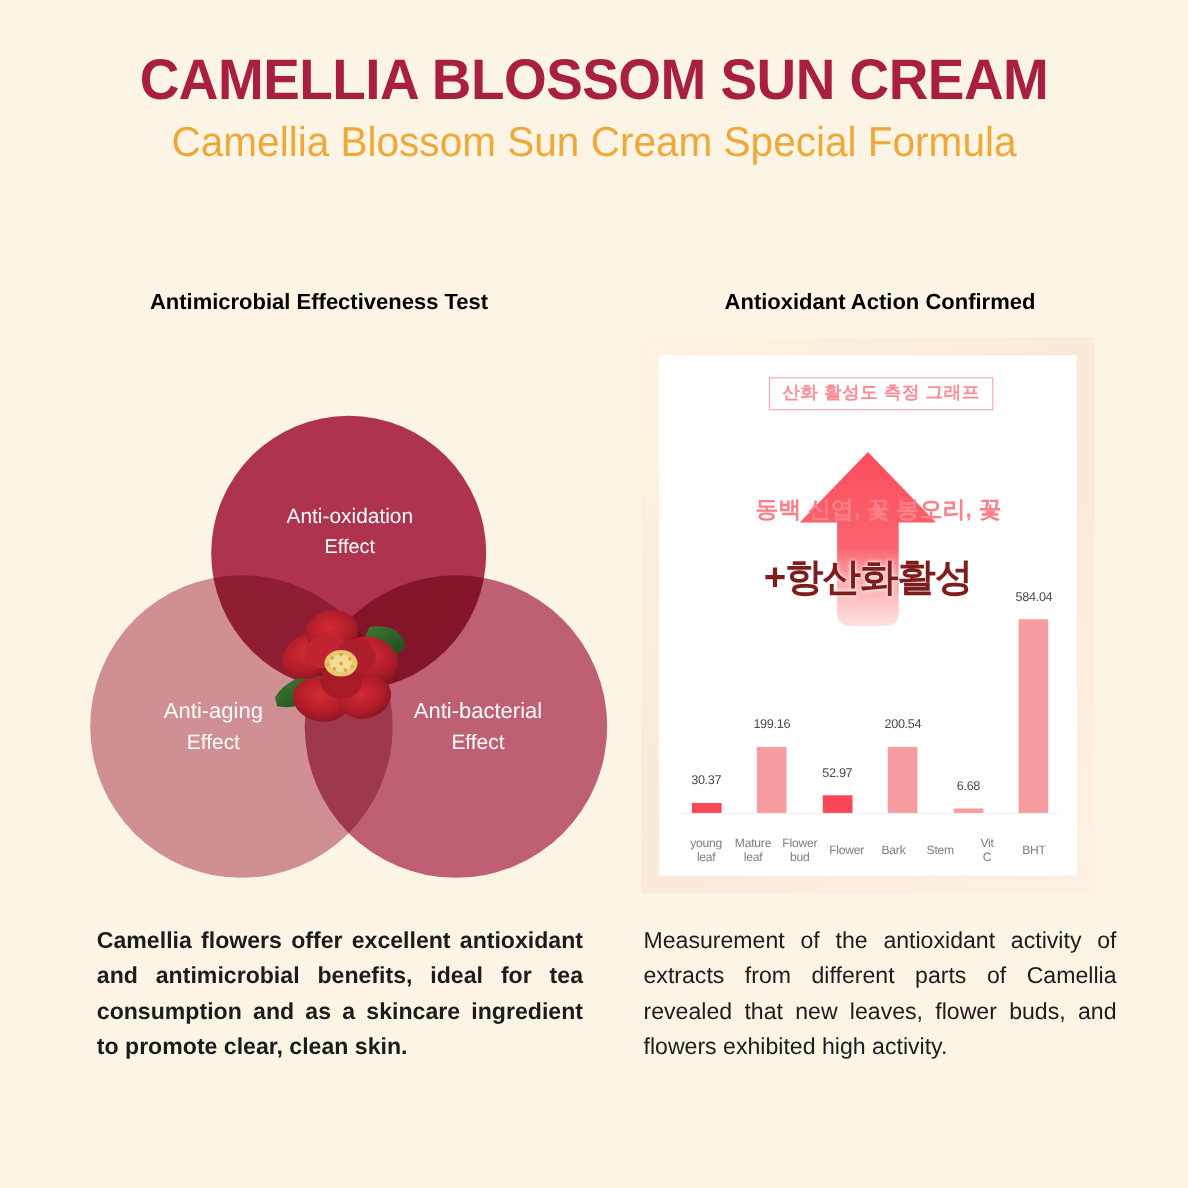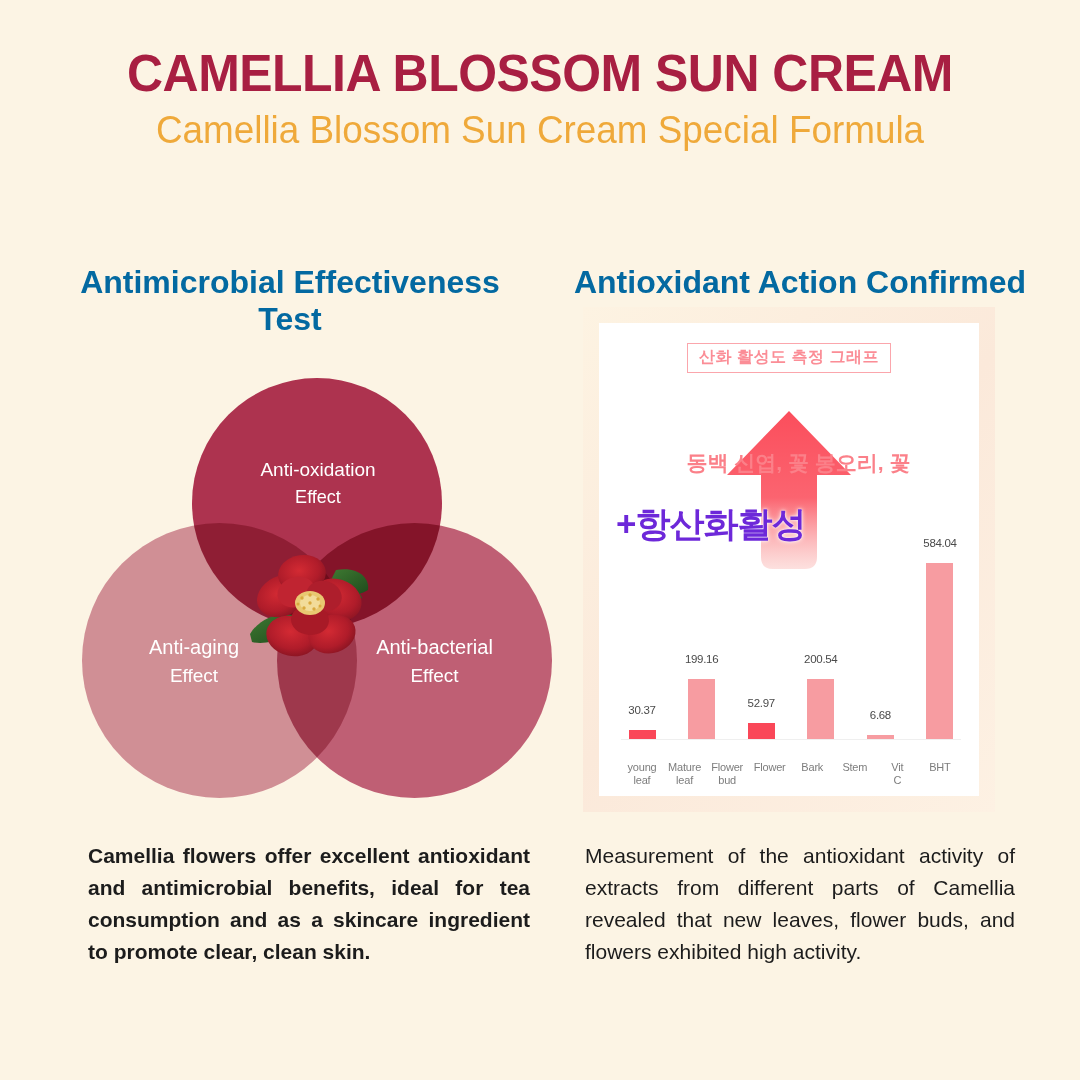--- a/index.html
+++ b/index.html
@@ -31,23 +31,23 @@
     font-size: 38px;
     font-weight: 400;
     color: #EFA93A;
     line-height: 1.2;
     transform: scaleX(0.97);
   }
 
   
   .sec-heading {
     position: absolute;
-    font-size: 32px;
+    font-size: 20px;
     font-weight: 700;
-    color: #0369a1;
+    color: #000000;
     text-align: center;
   }
   #heading-left  { top: 264px; left: 60px;  width: 460px; }
   #heading-right { top: 264px; left: 570px; width: 460px; }
 
   
   .venn-wrap { position: absolute; top: 378px; left: 82px; width: 470px; height: 420px; }
   .venn-circle { position: absolute; border-radius: 50%; mix-blend-mode: multiply; }
   #venn-top    { width: 250px; height: 250px; left: 110px; top: 0px;   background: #A8234A; opacity: .92; }
   #venn-left   { width: 275px; height: 275px; left: 0px;   top: 145px; background: #D08CA0; opacity: .92; }
@@ -77,21 +77,21 @@
     background: linear-gradient(135deg,#FDF3E2 0%,#FBE9DA 50%,#FDF1E3 100%);
     padding: 16px;
   }
   .chart-card {
     width: 100%; height: 100%;
     background: #FFFFFF;
     position: relative;
     overflow: hidden;
   }
   .kr-title {
-    position: absolute; top: 20px; left: 0; width: 100%;
+    position: absolute; top: 20px; left: 12px; width: 100%;
     text-align: center;
   }
   .kr-title span {
     display: inline-block;
     border: 1.5px solid #FBA6AC;
     color: #FB8D96;
     font-size: 16px;
     font-weight: 700;
     padding: 3px 11px 4px 11px;
     letter-spacing: 0.5px;
@@ -101,24 +101,23 @@
   .arrow-zone { position: absolute; top: 84px; left: 0; width: 100%; height: 180px; }
   .arrow-svg { position: absolute; left: 50%; transform: translateX(-50%); top: 0; }
   .kr-line1 {
     position: absolute; top: 42px; left: 0; width: 100%;
     text-align: center; font-size: 21px; font-weight: 700; color: #FB8089;
     z-index: 4;
     padding-left: 19px;
   }
   .kr-line2 {
     position: absolute; top: 94px; left: 0; width: 100%;
-    text-align: left; font-size: 35px; font-weight: 800; color: #6d28d9;
+    text-align: center; font-size: 35px; font-weight: 800; color: #7f1d1d;
     letter-spacing: -1px; z-index: 4;
     text-shadow: 0 0 2px #ffffff, 0 0 5px #ffffff;
-    margin-left: 17px;
   }
 
   
   .plot {
     position: absolute; left: 22px; bottom: 56px; right: 18px;
     height: 232px;
   }
   .bars {
     position: absolute; left: 0; right: 0; bottom: 0; height: 100%;
     display: flex; align-items: flex-end; justify-content: space-between;
@@ -131,21 +130,21 @@
   }
   .bar-value {
     font-size: 11.5px; color: #4A4A4A; margin-bottom: 3px; white-space: nowrap;
     letter-spacing: -0.3px;
   }
   .bar-rect { width: 27px; background: #F79CA1; }
   .bar-rect.strong { background: #FA4758; }
 
   .xlabels {
     position: absolute; left: 22px; right: 18px; bottom: 8px;
-    display: flex; justify-content: space-between;
+    display: flex; justify-content: space-between; align-items: center;
   }
   .xlabel {
     width: 42px; text-align: center;
     font-size: 11px; color: #7D7D7D; line-height: 1.25;
     letter-spacing: -0.2px;
   }
 
   
   .para {
     position: absolute;

